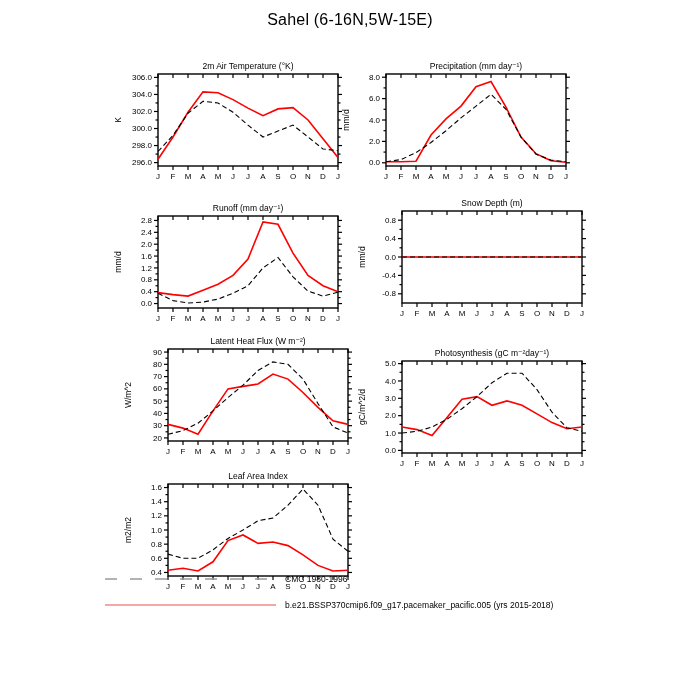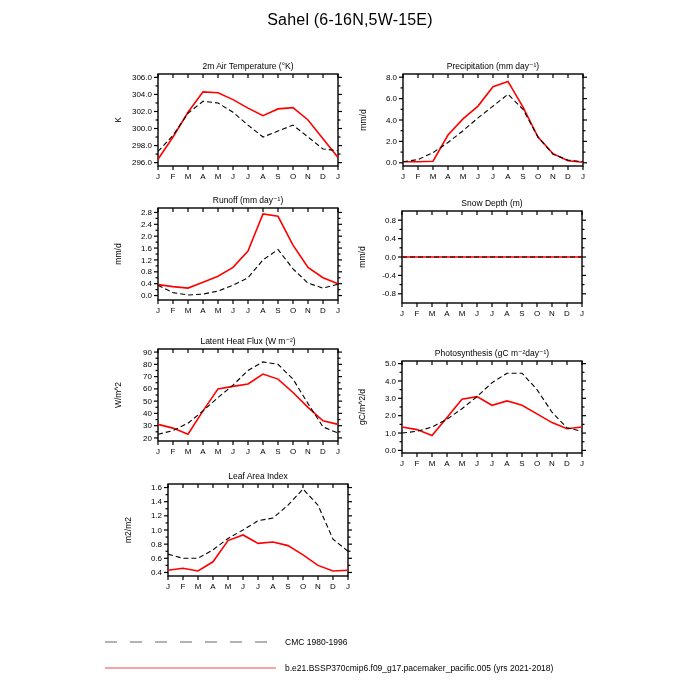--- a/index.html
+++ b/index.html
@@ -8,27 +8,27 @@
     font-family:"Liberation Sans","DejaVu Sans",sans-serif;color:#000;
     overflow:hidden;
   }
   #main-title{
     position:absolute;top:11px;left:0;width:700px;text-align:center;
     font-size:16px;letter-spacing:0.2px;
   }
   .chart{position:absolute;width:250px;height:140px;margin-top:16px;}
   .chart svg text{font-family:"Liberation Sans","DejaVu Sans",sans-serif;}
   #c0{left:103px;top:44px;}
-  #c1{left:348px;top:44px;}
-  #c2{left:103px;top:178px;}
+  #c1{left:331px;top:44px;}
+  #c2{left:103px;top:186px;}
   #c3{left:347px;top:181px;text-align:center;}
-  #c4{left:103px;top:319px;}
+  #c4{left:113px;top:319px;}
   #c5{left:347px;top:331px;}
   #c6{left:113px;top:454px;}
-  #legend{position:absolute;left:103px;top:629px;width:560px;}
+  #legend{position:absolute;left:103px;top:566px;width:560px;}
   .legend-row{display:flex;align-items:center;height:26px;}
   .legend-row svg{flex:0 0 auto;}
   .legend-label{font-size:8.5px;margin-left:7px;white-space:nowrap;}
 </style>
 </head>
 <body>
 
 <div id="canvas">
   <div id="main-title">Sahel (6-16N,5W-15E)</div>
 
@@ -571,16 +571,16 @@
       <svg width="175" height="12">
         <line x1="2" y1="6" x2="173" y2="6" stroke-width="1.6" stroke="#9a9a9a" stroke-dasharray="12,13"></line>
         <line x1="2" y1="6" x2="173" y2="6" stroke-width="1.6" stroke="#ffffff" opacity="0" stroke-dasharray="12,13"></line>
       </svg>
       <span class="legend-label">CMC 1980-1996</span>
     </div>
     <div class="legend-row">
       <svg width="175" height="12">
         <line x1="2" y1="6" x2="173" y2="6" stroke-width="1.3" stroke="#ef8a8a"></line>
       </svg>
-      <span class="legend-label">b.e21.BSSP370cmip6.f09_g17.pacemaker_pacific.005 (yrs 2021-2018)</span>
+      <span class="legend-label">b.e21.BSSP370cmip6.f09_g17.pacemaker_pacific.005 (yrs 2015-2018)</span>
     </div>
   </div>
 </div>
 
 </body></html>

